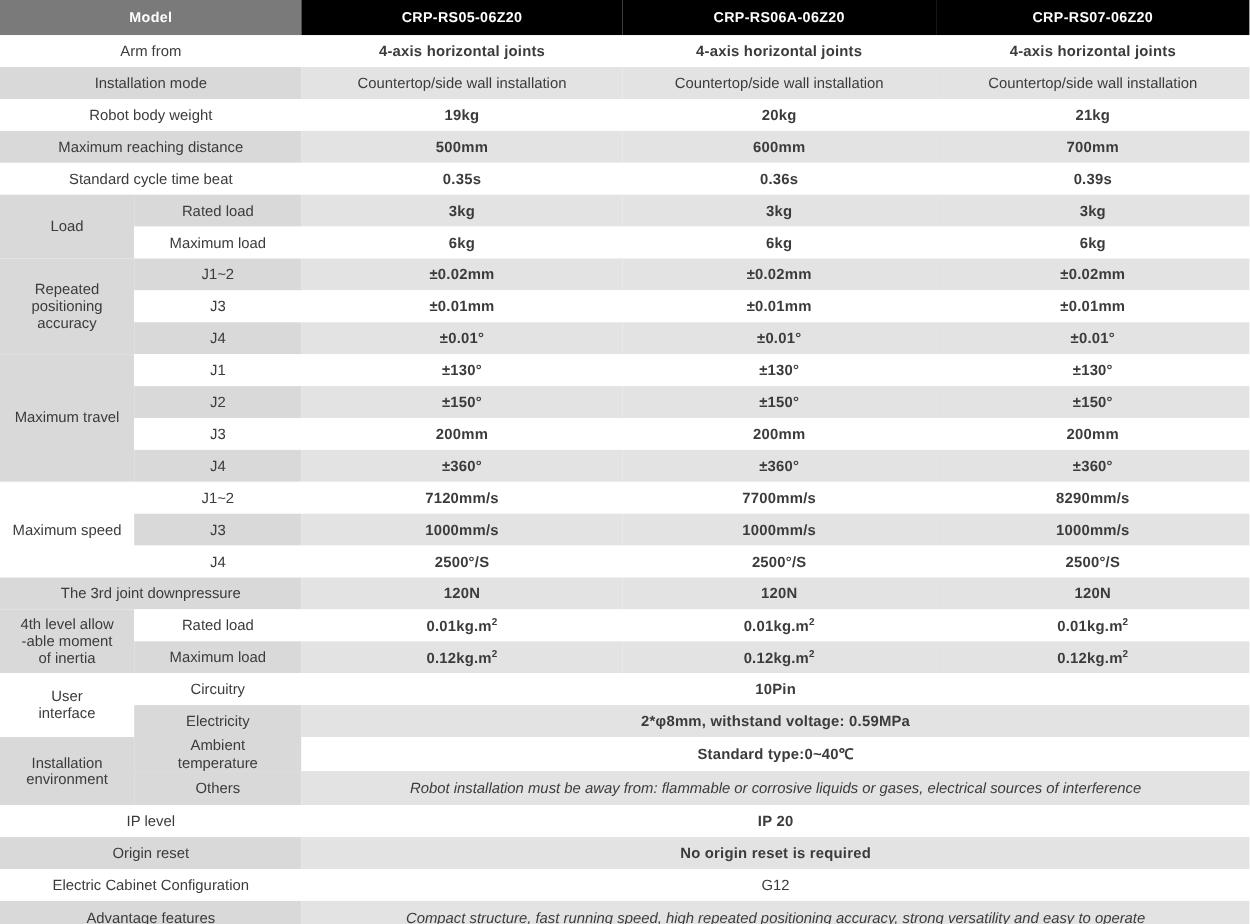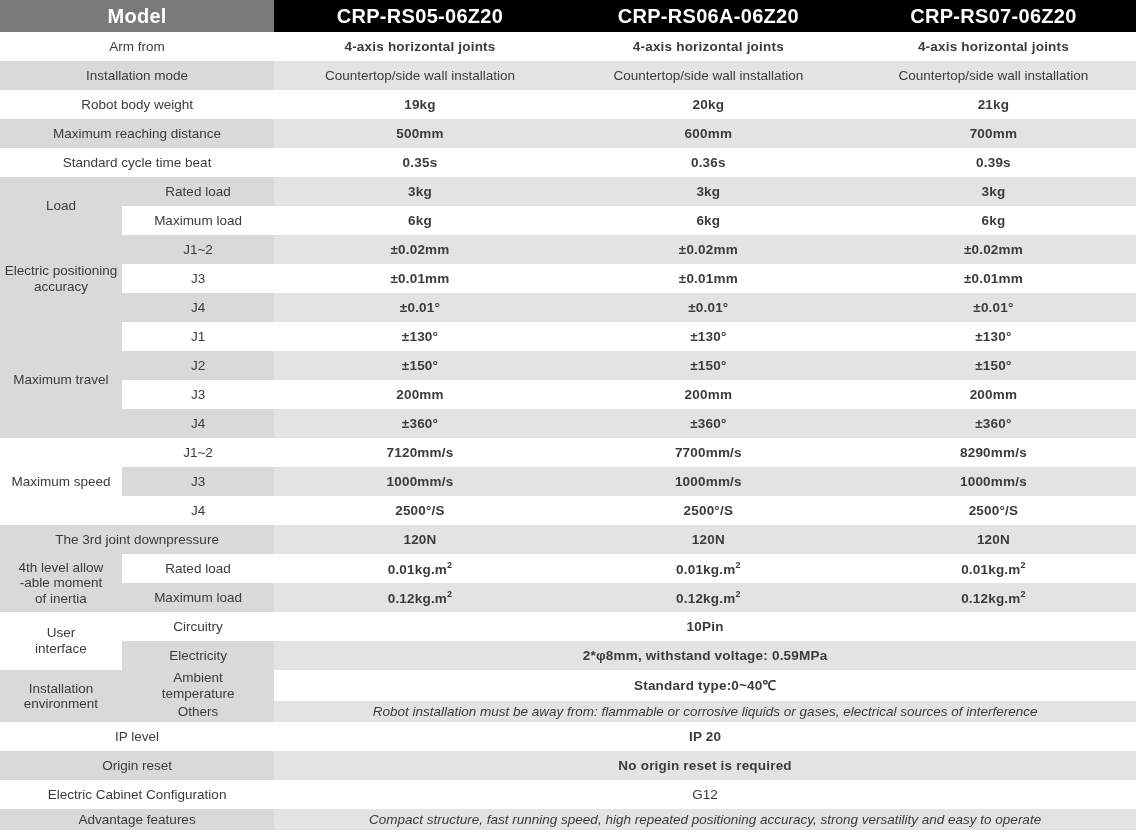--- a/index.html
+++ b/index.html
@@ -34,21 +34,21 @@
   col.c-lbl2 { width: 140px; }
   col.c-val  { width: 268px; }
   col.c-val2 { width: 262px; }
   col.c-val3 { width: 262px; }
 
   
   tr.header td {
     height: 32px;
     color: #ffffff;
     font-weight: bold;
-    font-size: 20px;
+    font-size: 13px;
     letter-spacing: .3px;
   }
   td.h-model { background: #7a7a7a; }
   td.h-col   { background: #000000; }
 
   
   .bg-light { background: #ffffff; }
   .bg-grey  { background: #d9d9d9; }
   .bg-grey-l{ background: #e3e3e3; }
 
@@ -70,21 +70,21 @@
     color: #3b3b3b;
     font-size: 13.5px;
     letter-spacing: .2px;
   }
   td.val-n {
     font-weight: normal;
     color: #3b3b3b;
     font-size: 13.5px;
   }
   .rowh { height: 29px; }
-  .rowh-t { height: 21px; }
+  .rowh-t { height: 31px; }
   .small { font-size: 12.5px; }
   .sup { font-size: 9px; vertical-align: super; }
   .two-line { line-height: 1.1; }
   .note {
     font-size: 13.5px;
     color: #3b3b3b;
     padding: 2px 10px;
     font-style: italic;
   }
 </style>
@@ -151,21 +151,21 @@
       <td class="val bg-grey-l">3kg</td>
     </tr>
     <tr class="rowh">
       <td class="lbl bg-light">Maximum load</td>
       <td class="val bg-light">6kg</td>
       <td class="val bg-light">6kg</td>
       <td class="val bg-light">6kg</td>
     </tr>
 
     <tr class="rowh">
-      <td class="grp bg-grey two-line" rowspan="3">Electric positioning accuracy</td>
+      <td class="grp bg-grey two-line" rowspan="3">Repeated positioning accuracy</td>
       <td class="lbl bg-grey">J1~2</td>
       <td class="val bg-grey-l">±0.02mm</td>
       <td class="val bg-grey-l">±0.02mm</td>
       <td class="val bg-grey-l">±0.02mm</td>
     </tr>
     <tr class="rowh">
       <td class="lbl bg-light">J3</td>
       <td class="val bg-light">±0.01mm</td>
       <td class="val bg-light">±0.01mm</td>
       <td class="val bg-light">±0.01mm</td>

